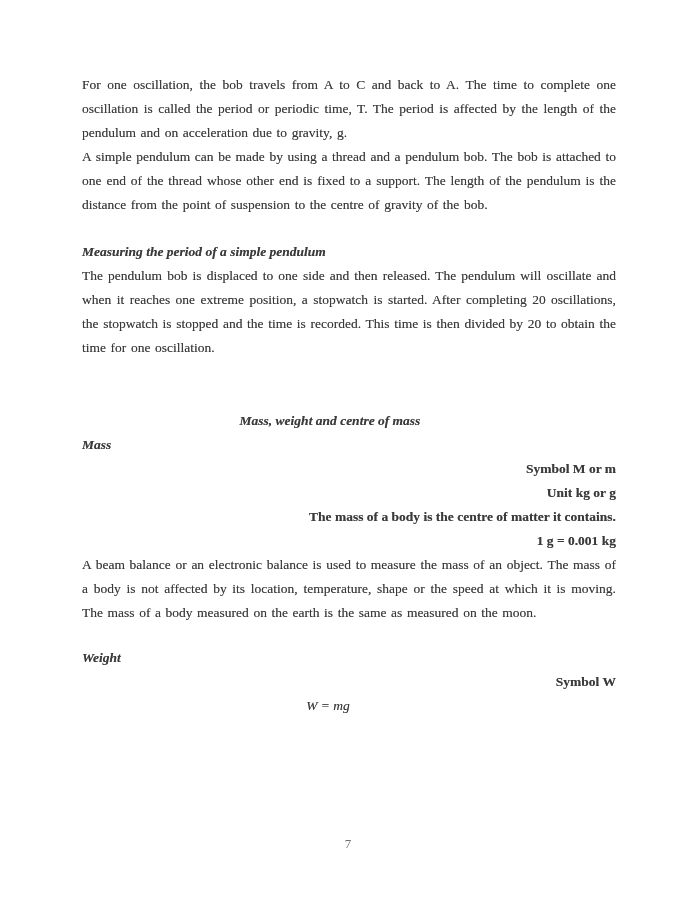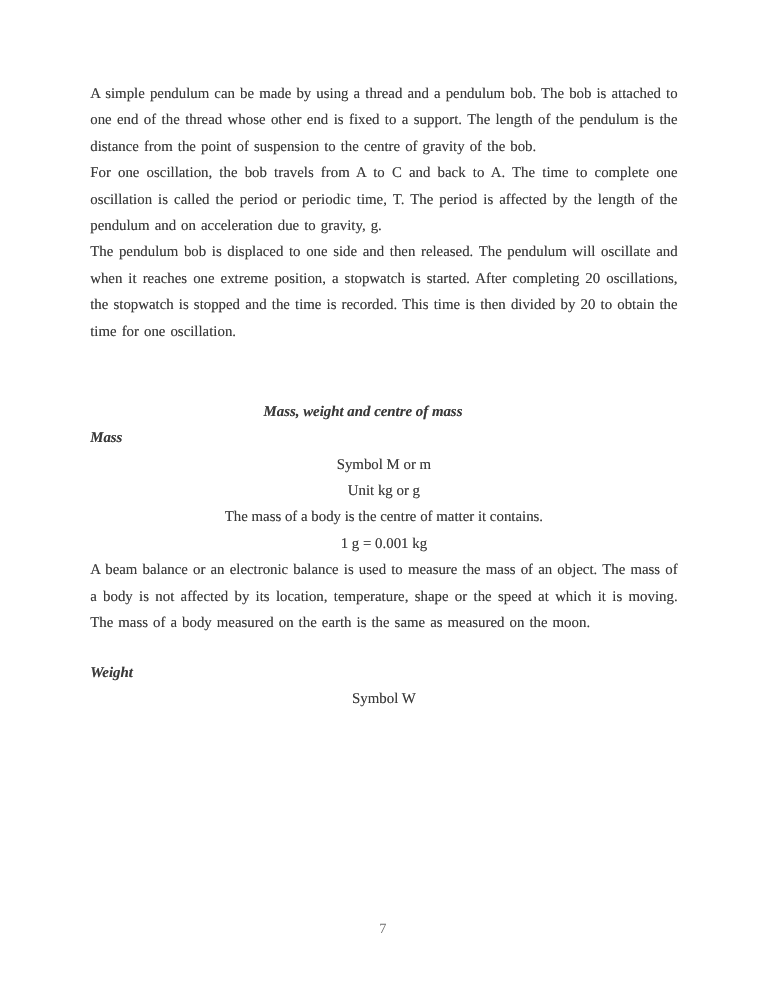--- a/index.html
+++ b/index.html
@@ -17,21 +17,21 @@
     padding: 73px 80px 0 82px;
     font-size: 13.5px;
     line-height: 24px;
     text-shadow: 0 0 0.6px rgba(60,60,60,0.55);
   }
   .para {
     text-align: justify;
     text-align-last: left;
     word-spacing: 1.2px;
   }
-  .line { text-align: center; }
+  .line { text-align: right; font-weight: bold; }
   .subheading {
     font-weight: bold;
     font-style: italic;
     font-size: 13.5px;
   }
   .heading-measuring { margin-top: 23px; }
   .heading-weight { margin-top: 21px; }
   .center-heading {
     margin-top: 49px;
     text-align: center;
@@ -55,24 +55,25 @@
     color: #6f6f6f;
     font-size: 13px;
     text-shadow: none;
   }
 </style>
 </head>
 <body>
 
 <div class="page">
 
+  <p class="para">For one oscillation, the bob travels from A to C and back to A. The time to complete one oscillation is called the period or periodic time, T. The period is affected by the length of the pendulum and on acceleration due to gravity, g.</p>
+
   <p class="para">A simple pendulum can be made by using a thread and a pendulum bob. The bob is attached to one end of the thread whose other end is fixed to a support. The length of the pendulum is the distance from the point of suspension to the centre of gravity of the bob.</p>
 
-  <p class="para">For one oscillation, the bob travels from A to C and back to A. The time to complete one oscillation is called the period or periodic time, T. The period is affected by the length of the pendulum and on acceleration due to gravity, g.</p>
-
+  <h3 class="subheading heading-measuring">Measuring the period of a simple pendulum</h3>
 
   <p class="para">The pendulum bob is displaced to one side and then released. The pendulum will oscillate and when it reaches one extreme position, a stopwatch is started. After completing 20 oscillations, the stopwatch is stopped and the time is recorded. This time is then divided by 20 to obtain the time for one oscillation.</p>
 
   <h2 class="center-heading">Mass, weight and centre of mass</h2>
 
   <h3 class="subheading">Mass</h3>
 
   <div class="line">Symbol M or m</div>
 
   <div class="line">Unit kg or g</div>
@@ -83,17 +84,18 @@
   <div class="line">1 g = 0.001 kg</div>
 
   <p class="para">A beam balance or an electronic balance is used to measure the mass of an object. The mass of a body is not affected by its location, temperature, shape or the speed at which it is moving. The mass of a body measured on the earth is the same as measured on the moon.</p>
 
   <h3 class="subheading heading-weight">Weight</h3>
 
   <div class="line">Symbol W</div>
 
 
 
+  <div class="equation">W = mg</div>
 
 
 </div>
 
 <div class="page-number">7</div>
 
 </body></html>

